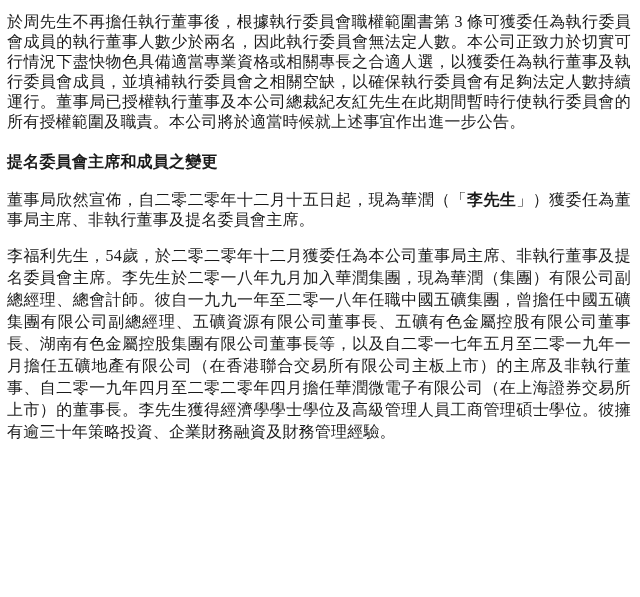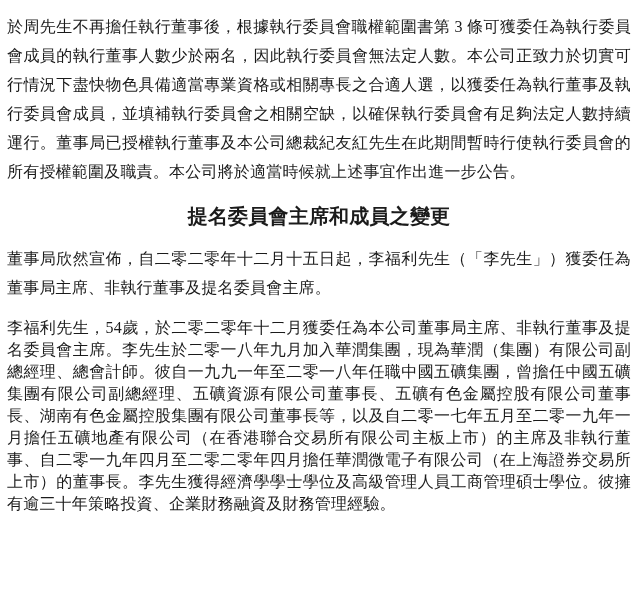--- a/index.html
+++ b/index.html
@@ -17,64 +17,64 @@
   .page {
     box-sizing: border-box;
     width: 640px;
     height: 597px;
     padding: 8px 9px 0 7px;
     background: #ffffff;
   }
   .para {
     margin: 0;
     font-size: 16px;
-    line-height: 29px;
+    line-height: 20px;
     text-align: justify;
     text-justify: inter-ideograph;
     letter-spacing: 0.2px;
   }
   .para-first {
     margin-top: 4px;
   }
   .heading {
     margin: 0;
-    font-size: 20px;
+    font-size: 16px;
     line-height: 24px;
     font-weight: bold;
-    text-align: center;
+    text-align: left;
     letter-spacing: 0.2px;
   }
   .heading-nomination {
     margin-top: 18px;
   }
   .para-nomination {
     margin-top: 16px;
   }
   .heading-appointment {
     margin-top: 37px;
   }
   .para-appointment {
     margin-top: 16px;
   }
   .para-bio {
     margin-top: 15px;
     line-height: 22px;
   }
   strong {
-    font-weight: normal;
+    font-weight: bold;
   }
 </style>
 </head>
 <body>
 
 <div class="page">
 
   <p class="para para-first">於周先生不再擔任執行董事後，根據執行委員會職權範圍書第 3 條可獲委任為執行委員會成員的執行董事人數少於兩名，因此執行委員會無法定人數。本公司正致力於切實可行情況下盡快物色具備適當專業資格或相關專長之合適人選，以獲委任為執行董事及執行委員會成員，並填補執行委員會之相關空缺，以確保執行委員會有足夠法定人數持續運行。董事局已授權執行董事及本公司總裁紀友紅先生在此期間暫時行使執行委員會的所有授權範圍及職責。本公司將於適當時候就上述事宜作出進一步公告。</p>
 
   <h2 class="heading heading-nomination">提名委員會主席和成員之變更</h2>
 
 
 
-  <p class="para para-appointment"><span>董事局欣然宣佈，自二零二零年十二月十五日起，李福利先生（「</span><strong>李先生</strong><span>」）獲委任為董事局主席、非執行董事及提名委員會主席。</span></p>
+  <p class="para para-appointment"><span>董事局欣然宣佈，自二零二零年十二月十五日起，現為華潤（「</span><strong>李先生</strong><span>」）獲委任為董事局主席、非執行董事及提名委員會主席。</span></p>
 
   <p class="para para-bio">李福利先生，54歲，於二零二零年十二月獲委任為本公司董事局主席、非執行董事及提名委員會主席。李先生於二零一八年九月加入華潤集團，現為華潤（集團）有限公司副總經理、總會計師。彼自一九九一年至二零一八年任職中國五礦集團，曾擔任中國五礦集團有限公司副總經理、五礦資源有限公司董事長、五礦有色金屬控股有限公司董事長、湖南有色金屬控股集團有限公司董事長等，以及自二零一七年五月至二零一九年一月擔任五礦地產有限公司（在香港聯合交易所有限公司主板上市）的主席及非執行董事、自二零一九年四月至二零二零年四月擔任華潤微電子有限公司（在上海證券交易所上市）的董事長。李先生獲得經濟學學士學位及高級管理人員工商管理碩士學位。彼擁有逾三十年策略投資、企業財務融資及財務管理經驗。</p>
 
 </div>
 
 </body></html>

